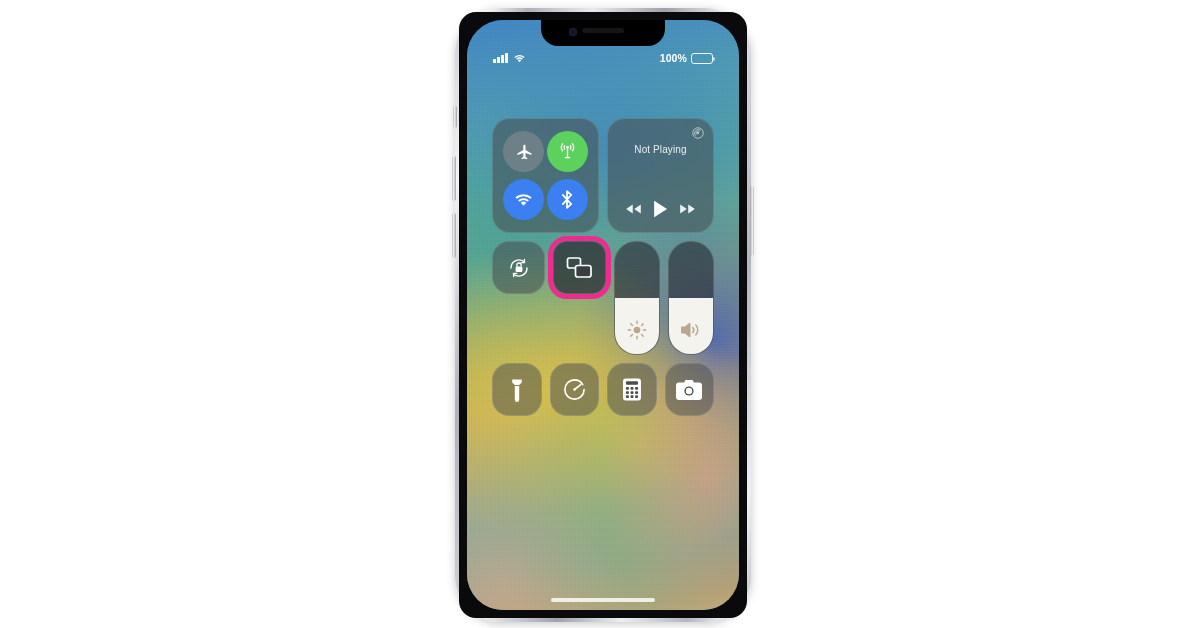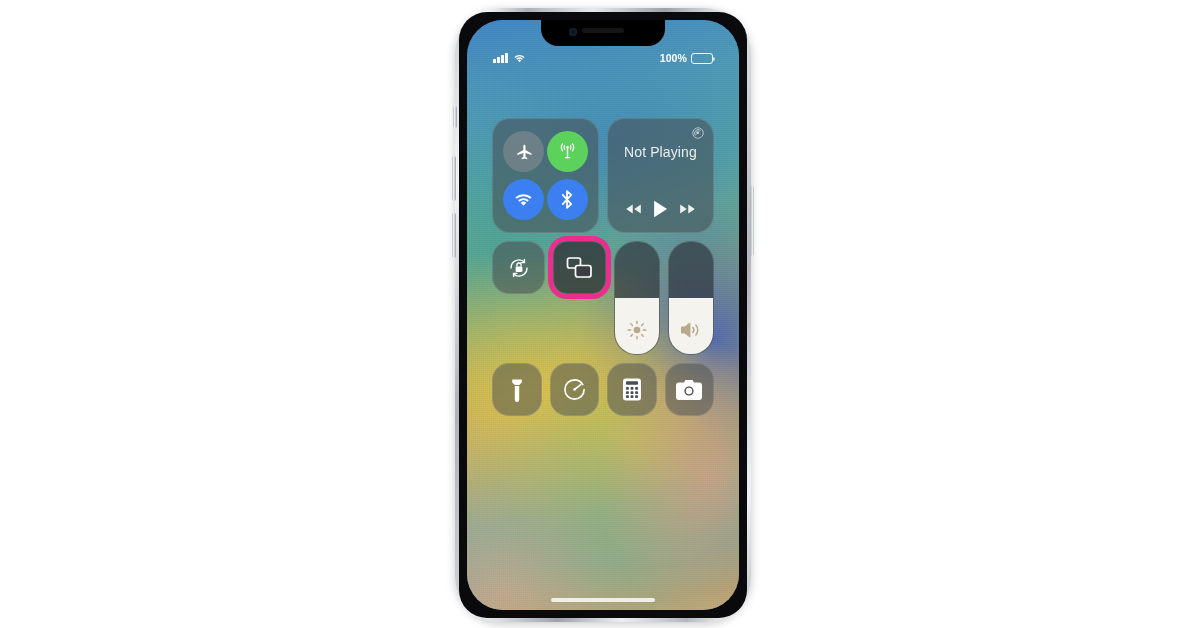--- a/index.html
+++ b/index.html
@@ -22,21 +22,21 @@
     width:296px; height:614px;
     border-radius:46px;
     background:
       linear-gradient(100deg,#c9ccd1 0%,#f4f5f7 8%,#aeb2b8 18%,#e9eaee 34%,
                       #9fa3a9 52%,#eceef1 68%,#b3b7bd 84%,#f0f1f4 94%,#b9bdc3 100%);
     box-shadow:0 2px 10px rgba(0,0,0,.22);
   }
   .phone-inner {
     position:absolute;
     left:4px; top:4px; right:4px; bottom:4px;
-    border-radius:28px;
+    border-radius:17px;
     background:#0a0a0c;
   }
   .screen {
     position:absolute;
     left:8px; top:8px; right:8px; bottom:8px;
     border-radius:36px;
     overflow:hidden;
     background:#2d6fa8;
   }
 
@@ -157,21 +157,21 @@
 
   
   .media {
     width:115px; height:115px;
     position:relative;
     padding:13px 10px 12px;
     display:flex; flex-direction:column; align-items:center;
   }
   .media-title {
     margin-top:12px;
-    font-size:14px; color:rgba(255,255,255,.88);
+    font-size:10px; color:rgba(255,255,255,.88);
     letter-spacing:.1px; white-space:nowrap;
   }
   .media-controls {
     position:absolute; bottom:14px; left:0; right:0;
     display:flex; align-items:center; justify-content:space-around;
     padding:0 12px;
     color:rgba(255,255,255,.93);
   }
   .airplay-ic { position:absolute; right:8px; top:7px; opacity:.82; }
 

